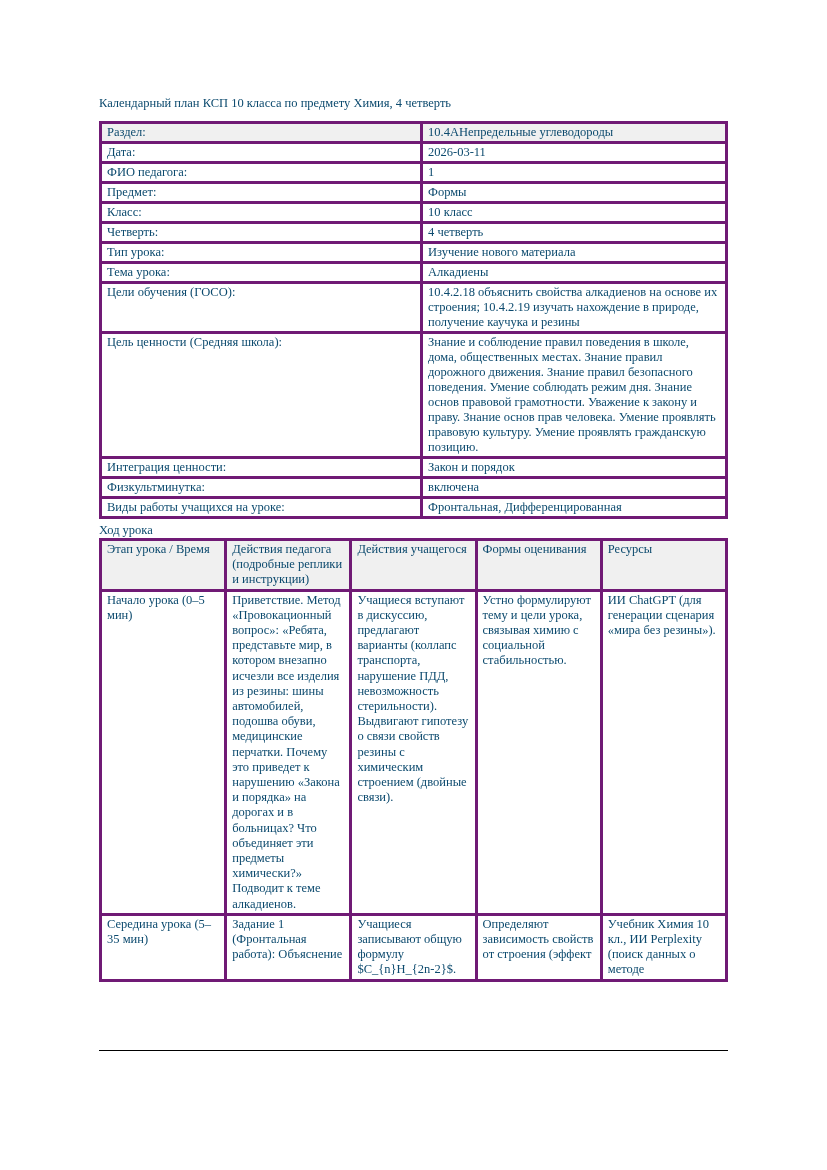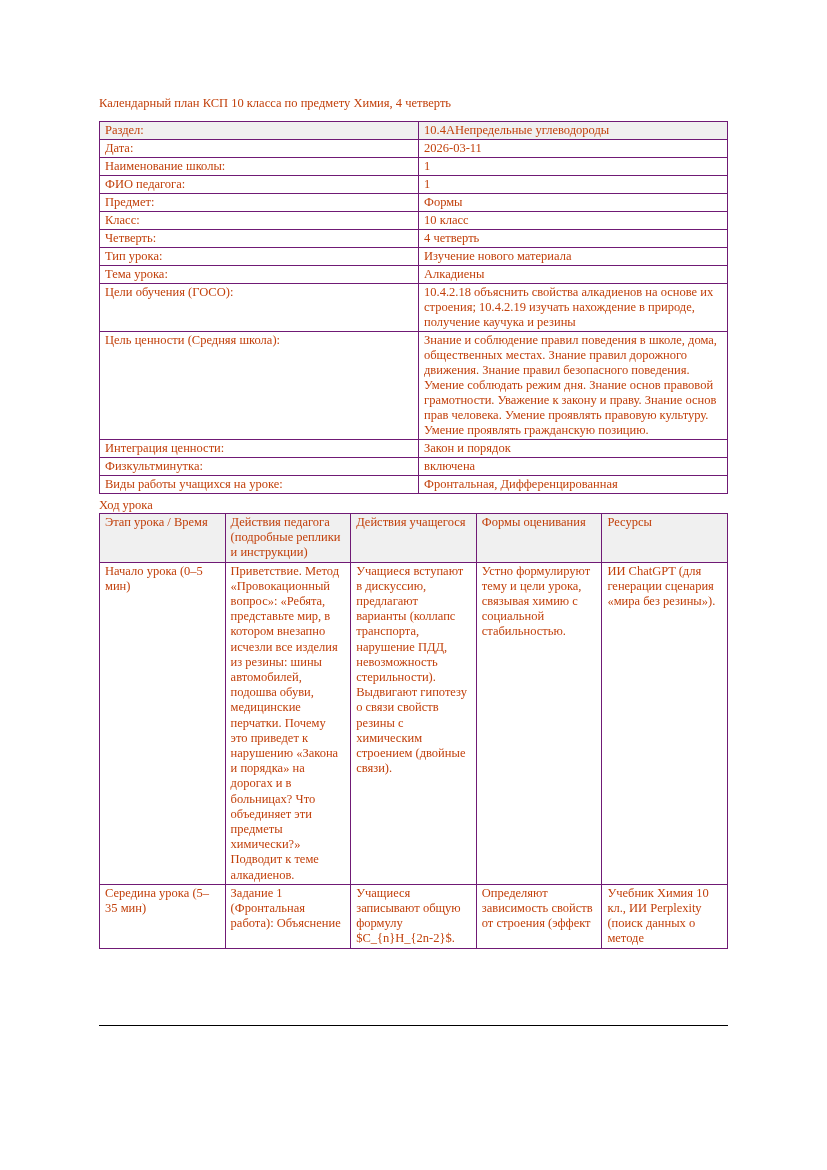--- a/index.html
+++ b/index.html
@@ -6,21 +6,21 @@
     margin: 0;
     padding: 0;
     background: #ffffff;
   }
   .page {
     position: relative;
     width: 827px;
     height: 1115px;
     background: #ffffff;
     font-family: "Liberation Serif", serif;
-    color: #c2410c;
+    color: #0c4a6e;
     overflow: hidden;
   }
   .content {
     position: absolute;
     left: 99px;
     top: 96px;
     width: 629px;
   }
   .doc-title {
     font-size: 12.5px;
@@ -28,21 +28,21 @@
     margin: 0 0 10px 0;
     font-weight: normal;
   }
   table {
     border-collapse: collapse;
     table-layout: fixed;
     width: 629px;
     font-size: 12.5px;
   }
   td, th {
-    border: 1px solid #701a75;
+    border: 3px solid #701a75;
     padding: 1px 5px;
     vertical-align: top;
     text-align: left;
     font-weight: normal;
     overflow-wrap: break-word;
     margin-left: 16px;
   }
   .info-table td { line-height: 15px; }
   .info-table .label-col { width: 308px; }
   .row-highlight { background: #f0f0f0; }
@@ -71,24 +71,20 @@
 
     <table class="info-table">
       <tbody>
         <tr class="row-highlight">
           <td class="label-col">Раздел:</td>
           <td>10.4АНепредельные углеводороды</td>
         </tr>
         <tr>
           <td class="label-col">Дата:</td>
           <td>2026-03-11</td>
-        </tr>
-        <tr>
-          <td class="label-col">Наименование школы:</td>
-          <td>1</td>
         </tr>
         <tr>
           <td class="label-col">ФИО педагога:</td>
           <td>1</td>
         </tr>
         <tr>
           <td class="label-col">Предмет:</td>
           <td>Формы</td>
         </tr>
         <tr>

